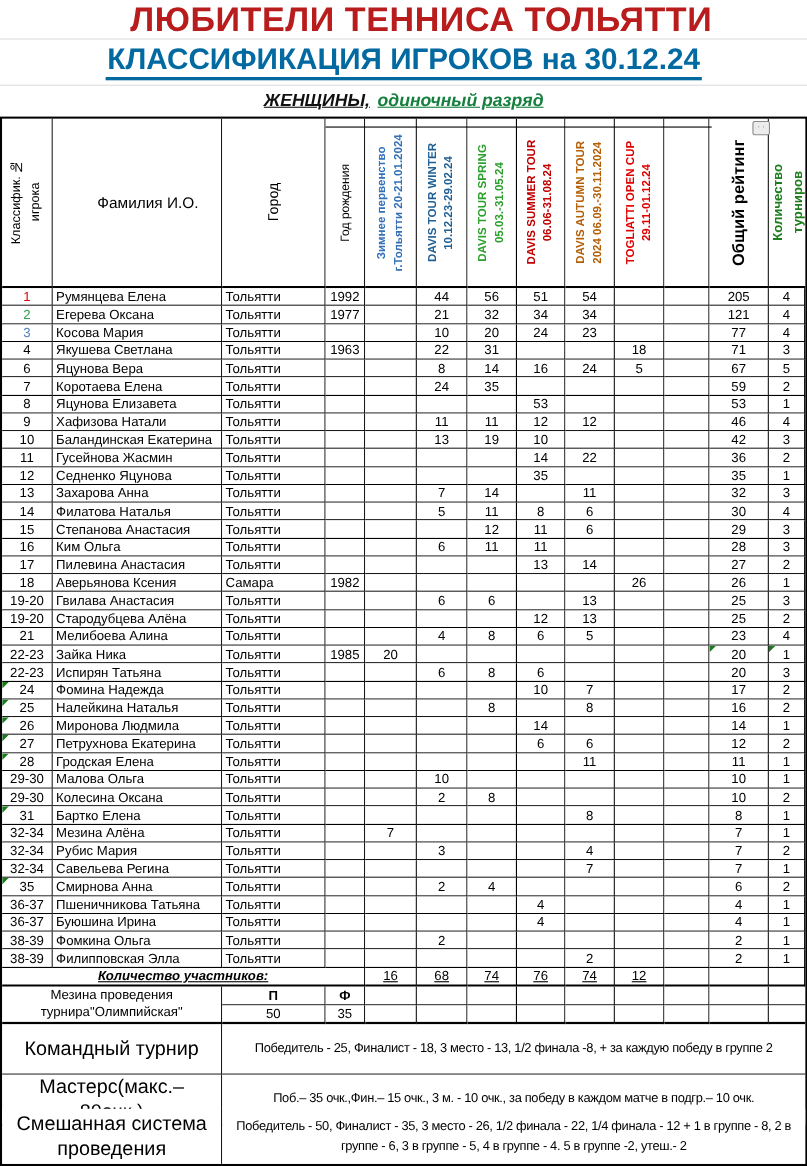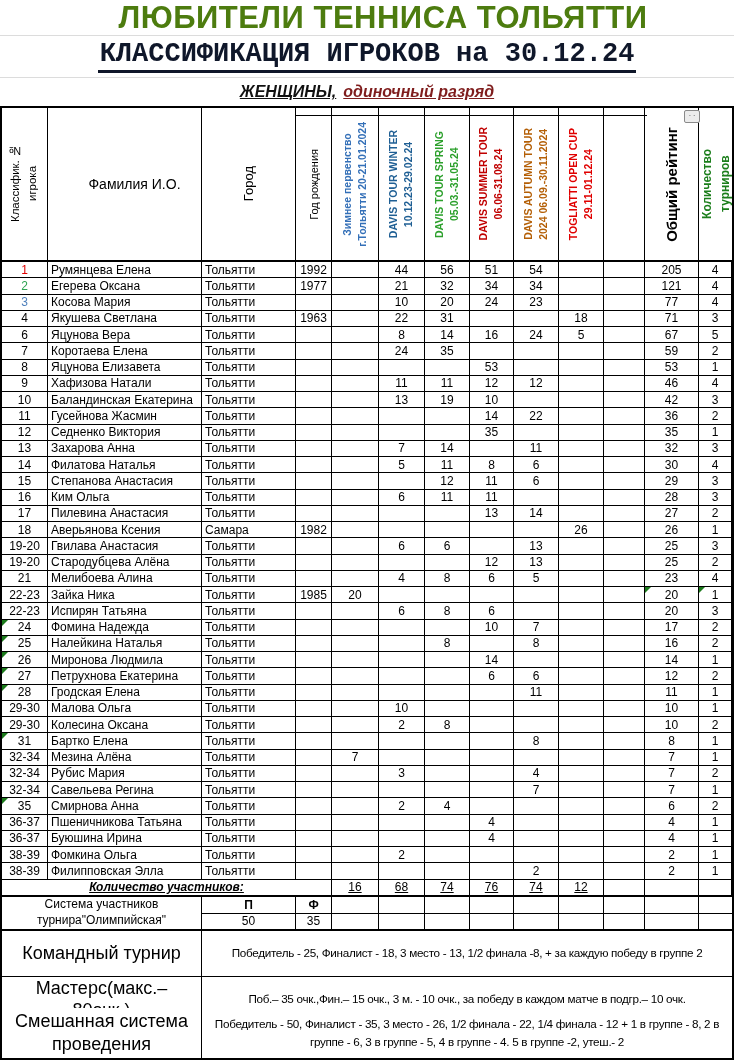--- a/index.html
+++ b/index.html
@@ -71,30 +71,30 @@
   .frow .ftext { font-size:11.7px; letter-spacing:-0.3px; padding:0 6px; line-height:1.5; }
   .frow:last-child .fcell { border-bottom:none; }
   .fr-d { height:46px; } .fr-e { height:31px; } .fr-f { height:50px; }
 </style>
 </head>
 <body>
 
 <div class="canvas">
 
   <div class="title1">
-    <span style="color: #4d7c0f; margin-left: 32px;">ЛЮБИТЕЛИ ТЕННИСА ТОЛЬЯТТИ</span>
+    <span style="color: #b91c1c; margin-left: 32px;">ЛЮБИТЕЛИ ТЕННИСА ТОЛЬЯТТИ</span>
   </div>
 
   <div class="title2">
-    <span style="color: #0f172a; font-family: Liberation Mono, monospace;">КЛАССИФИКАЦИЯ ИГРОКОВ на 30.12.24</span>
+    <span style="color: #0369a1;">КЛАССИФИКАЦИЯ ИГРОКОВ на 30.12.24</span>
   </div>
 
   <div class="title3">
     <span style="color: rgb(17, 17, 17);">ЖЕНЩИНЫ,</span>
-    <span style="color: #7f1d1d;">одиночный разряд</span>
+    <span style="color: #15803d;">одиночный разряд</span>
   </div>
 
   <div class="twrap">
     <div class="header-strip"></div>
     <div class="note-icon"></div>
 
     <div class="grid13 thead">
       <div class="cell">
           <span class="vt h-rank">Классифик. №
 игрока</span>
@@ -551,21 +551,21 @@
           </div>
           <div class="cell c-count last">
             <span>2</span>
           </div>
         </div>
         <div class="trow">
           <div class="cell c-rank">
             <span>12</span>
           </div>
           <div class="cell c-name">
-            <span>Седненко Виктория</span>
+            <span>Седненко Яцунова</span>
           </div>
           <div class="cell c-city">
             <span>Тольятти</span>
           </div>
           <div class="cell c-year">
             <span></span>
           </div>
           <div class="cell c-val">
             <span></span>
           </div>
@@ -1733,21 +1733,21 @@
         </div>
       <div class="cell">
           <span>12</span>
         </div>
       <div class="cell"></div>
       <div class="cell"></div>
       <div class="cell last"></div>
     </div>
 
     <div class="ogrid">
-      <div class="cell o-label r2"><span style="white-space:pre-line">Система участников
+      <div class="cell o-label r2"><span style="white-space:pre-line">Мезина проведения
 турнира"Олимпийская"</span></div>
       <div class="cell o-hdr r1" style="grid-column:3;grid-row:1">
           <span>П</span>
         </div>
       <div class="cell o-hdr r1" style="grid-column:4;grid-row:1">
           <span>Ф</span>
         </div>
       <div class="cell r2" style="grid-column:3;grid-row:2">
           <span>50</span>
         </div>

